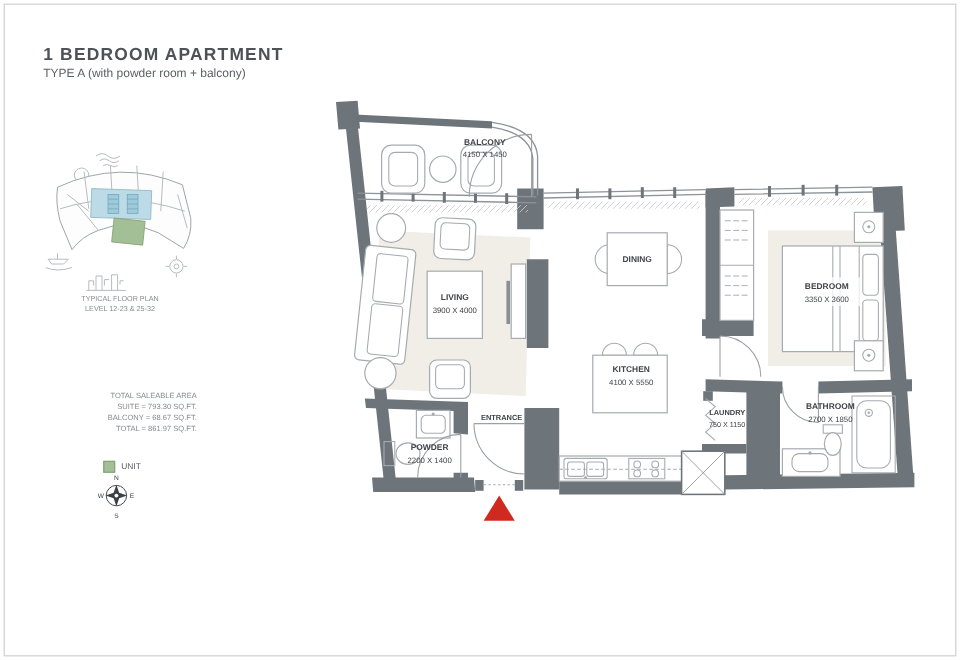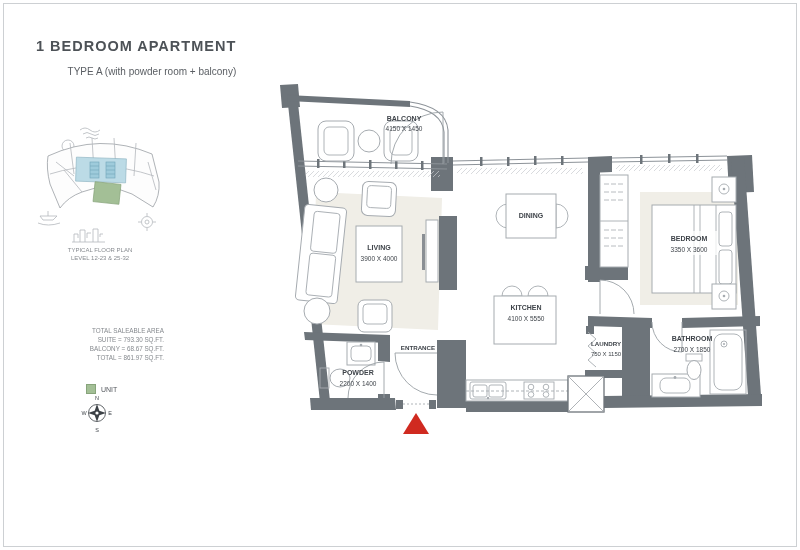--- a/index.html
+++ b/index.html
@@ -1,21 +1,21 @@
 <!DOCTYPE html>
 <html><head>
 <meta charset="utf-8">
 <style>
   html,body{margin:0;padding:0;background:#ffffff;}
   #app{position:relative;width:800px;height:550px;background:#fff;overflow:hidden;
        font-family:"Liberation Sans", sans-serif;}
   .frame{position:absolute;left:3px;top:3px;right:3px;bottom:3px;border:1px solid #cdd0d3;pointer-events:none;}
   .hdr{position:absolute;left:36px;top:38px;}
   .title{font-size:14.5px;font-weight:700;letter-spacing:1px;color:#4d5257;}
-  .subtitle{margin-top:12px;font-size:10px;color:#5a5e63;text-align:right;}
+  .subtitle{margin-top:2px;font-size:10px;color:#5a5e63;}
   .caption{position:absolute;left:30px;top:246px;width:140px;text-align:center;
            font-size:6px;line-height:8px;color:#878b90;}
   .areas{position:absolute;left:40px;top:326px;width:124px;text-align:right;
          font-size:6.3px;line-height:9px;color:#85898e;}
   .legend{position:absolute;left:86px;top:384px;display:flex;align-items:center;}
   .swatch{width:8px;height:8px;background:#a3bf96;border:1px solid #87a47b;}
   .legend-label{margin-left:5px;font-size:7px;color:#55595e;}
   svg text{font-family:"Liberation Sans", sans-serif;fill:#3f444a;}
   .room-name{font-size:7px;font-weight:700;}
   .room-dims{font-size:6.5px;font-weight:400;}

